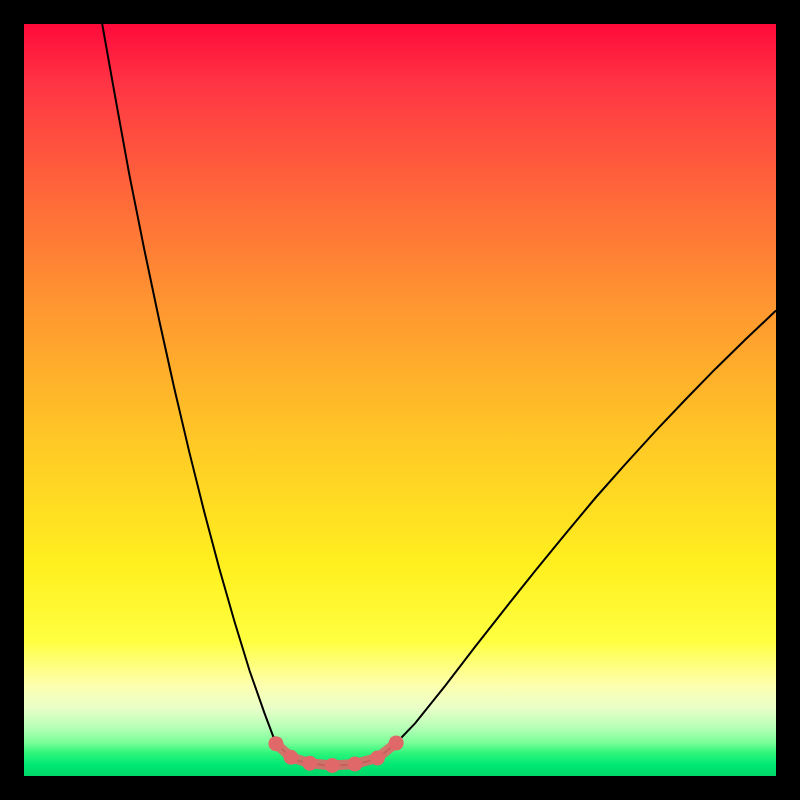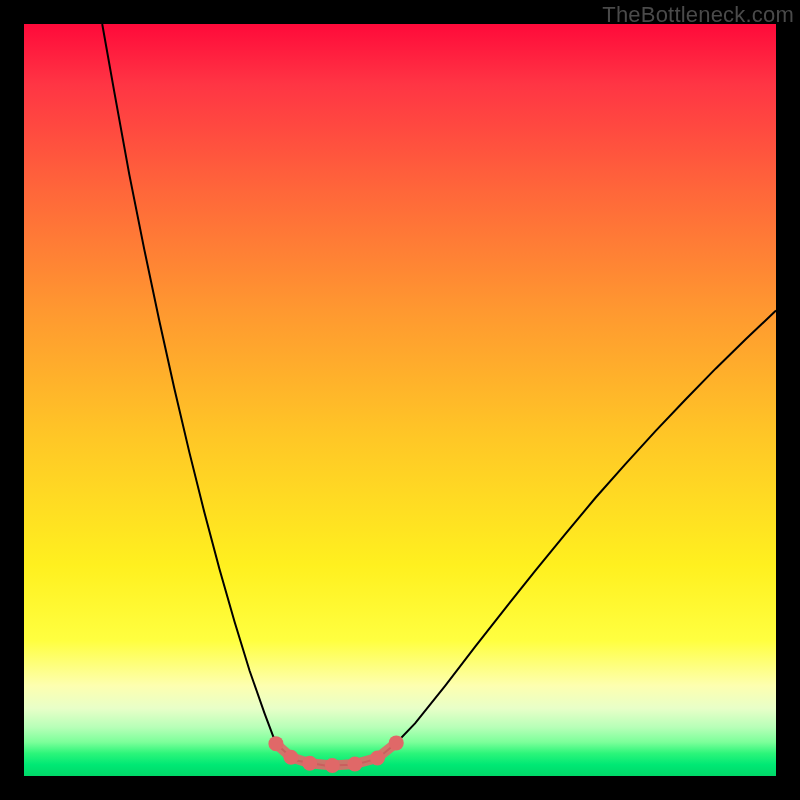--- a/index.html
+++ b/index.html
@@ -73,14 +73,13 @@
           <circle cx="251.92" cy="719.66" r="7.5" fill="#e06868" stroke="#c94f4f" stroke-width="0"></circle>
           <circle cx="266.96" cy="733.20" r="7.5" fill="#e06868" stroke="#c94f4f" stroke-width="0"></circle>
           <circle cx="285.76" cy="739.22" r="7.5" fill="#e06868" stroke="#c94f4f" stroke-width="0"></circle>
           <circle cx="308.32" cy="741.47" r="7.5" fill="#e06868" stroke="#c94f4f" stroke-width="0"></circle>
           <circle cx="330.88" cy="739.97" r="7.5" fill="#e06868" stroke="#c94f4f" stroke-width="0"></circle>
           <circle cx="353.44" cy="733.95" r="7.5" fill="#e06868" stroke="#c94f4f" stroke-width="0"></circle>
           <circle cx="372.24" cy="718.91" r="7.5" fill="#e06868" stroke="#c94f4f" stroke-width="0"></circle>
         </g>
     </svg>
   </div>
-  <div class="watermark">TheBottleneck.com</div>
 </div>
 
 </body></html>

